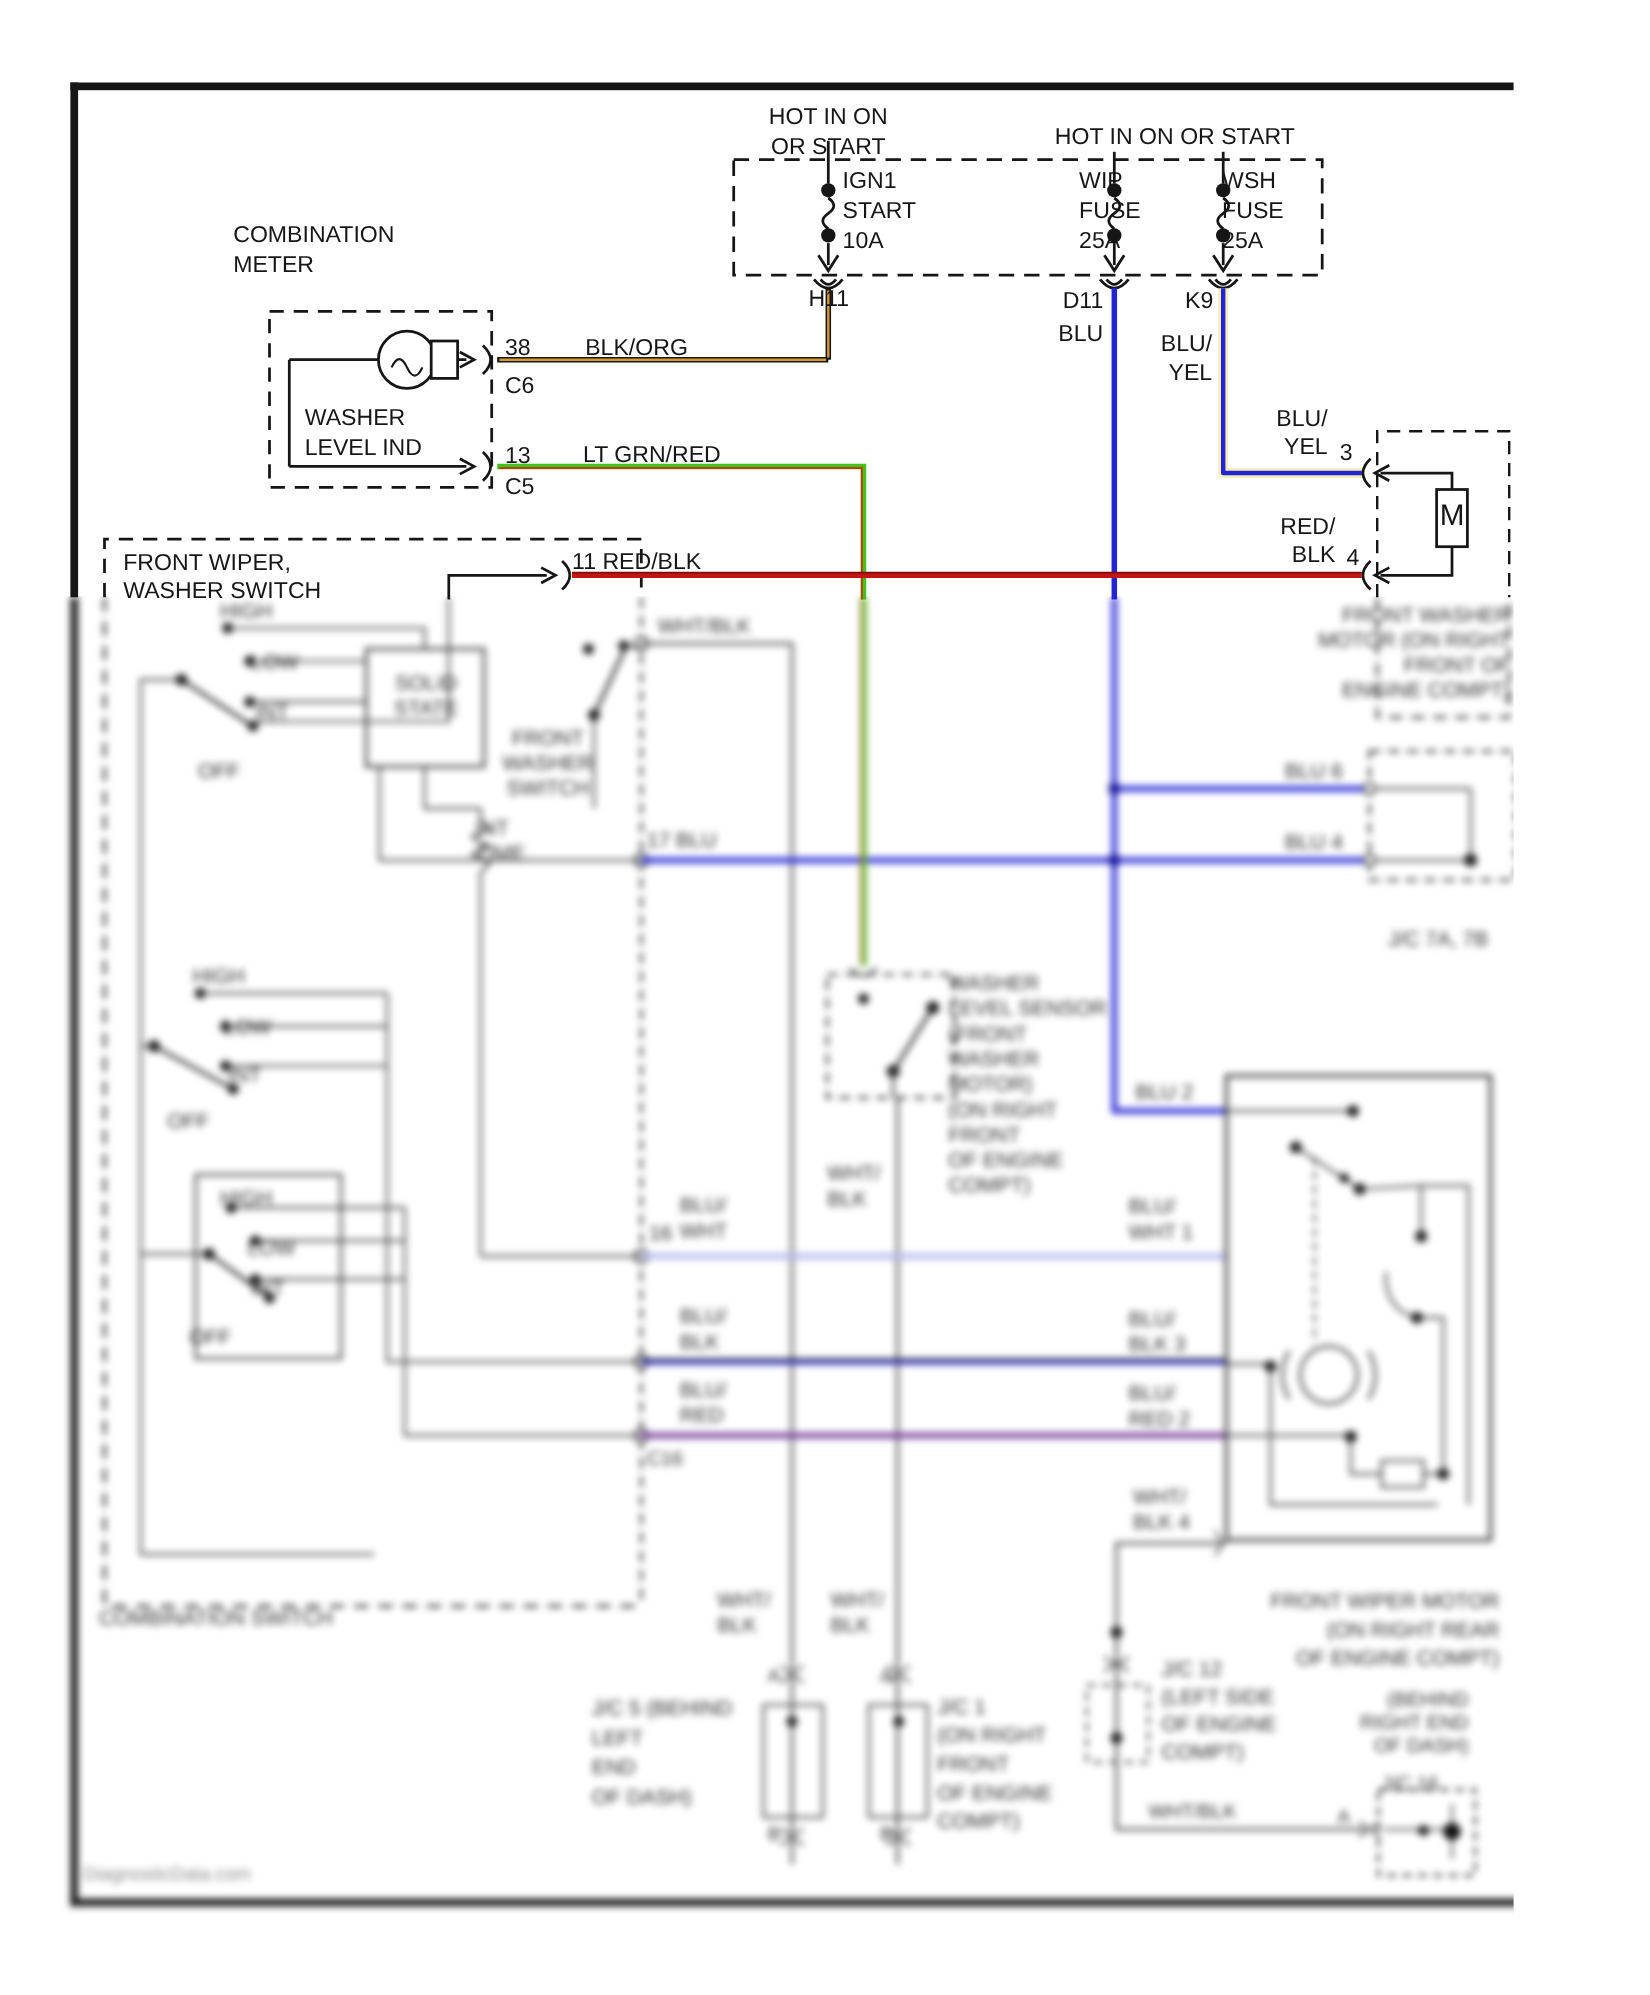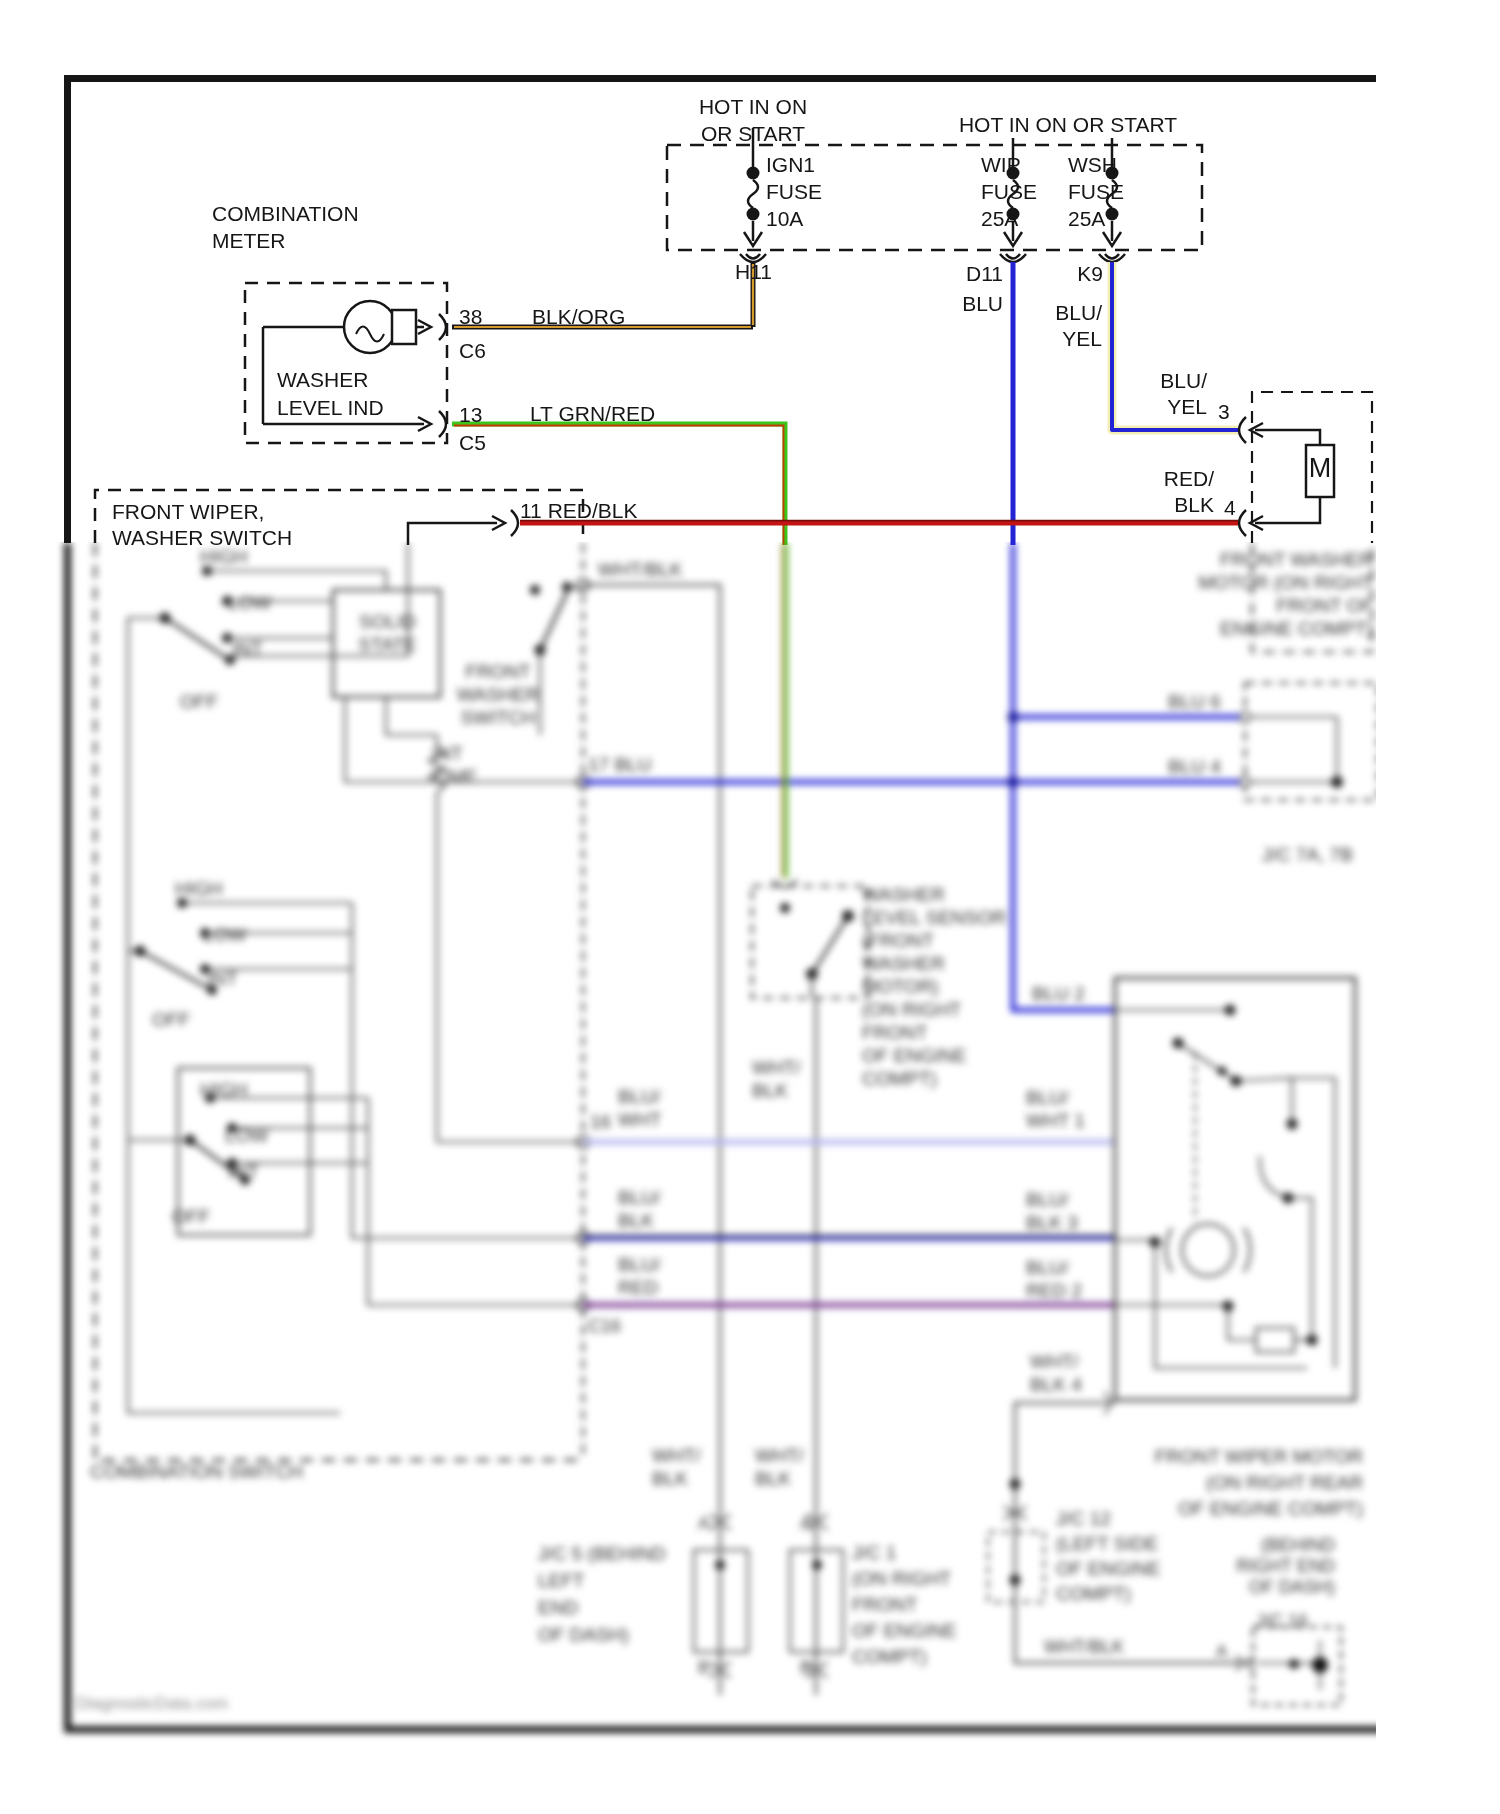--- a/index.html
+++ b/index.html
@@ -95,26 +95,26 @@
     <path d="M492,516 L505,523 L492,530" stroke="#161616" stroke-width="2.5" fill="none"></path>
     <path d="M511,510 q14,13 0,26" stroke="#161616" stroke-width="2.5" fill="none"></path>
     <path d="M520,523 H1238" stroke="#c41414" stroke-width="5" fill="none"></path>
     <path d="M520,520.6 H1238" stroke="#7a0c0c" stroke-width="1.6" fill="none"></path>
   </svg>
 
   <div class="lbl c" style="left:688px;top:93px;width:130px">HOT IN ON
 OR START</div>
   <div class="lbl c" style="left:948px;top:111px;width:240px">HOT IN ON OR START</div>
   <div class="lbl" style="left:766px;top:151px">IGN1
-FUSE
+START
 10A</div>
   <div class="lbl" style="left:981px;top:151px">WIP
 FUSE
 25A</div>
-  <div class="lbl" style="left:1068px;top:151px">WSH
+  <div class="lbl" style="left:1111px;top:151px">WSH
 FUSE
 25A</div>
   <div class="lbl r" style="left:714px;top:258px;width:58px">H11</div>
   <div class="lbl r" style="left:945px;top:260px;width:58px">D11</div>
   <div class="lbl r" style="left:1055px;top:260px;width:48px">K9</div>
   <div class="lbl r" style="left:943px;top:290px;width:60px">BLU</div>
   <div class="lbl r" style="left:1040px;top:300px;width:62px;line-height:26px">BLU/
 YEL</div>
   <div class="lbl" style="left:212px;top:200px">COMBINATION
 METER</div>

